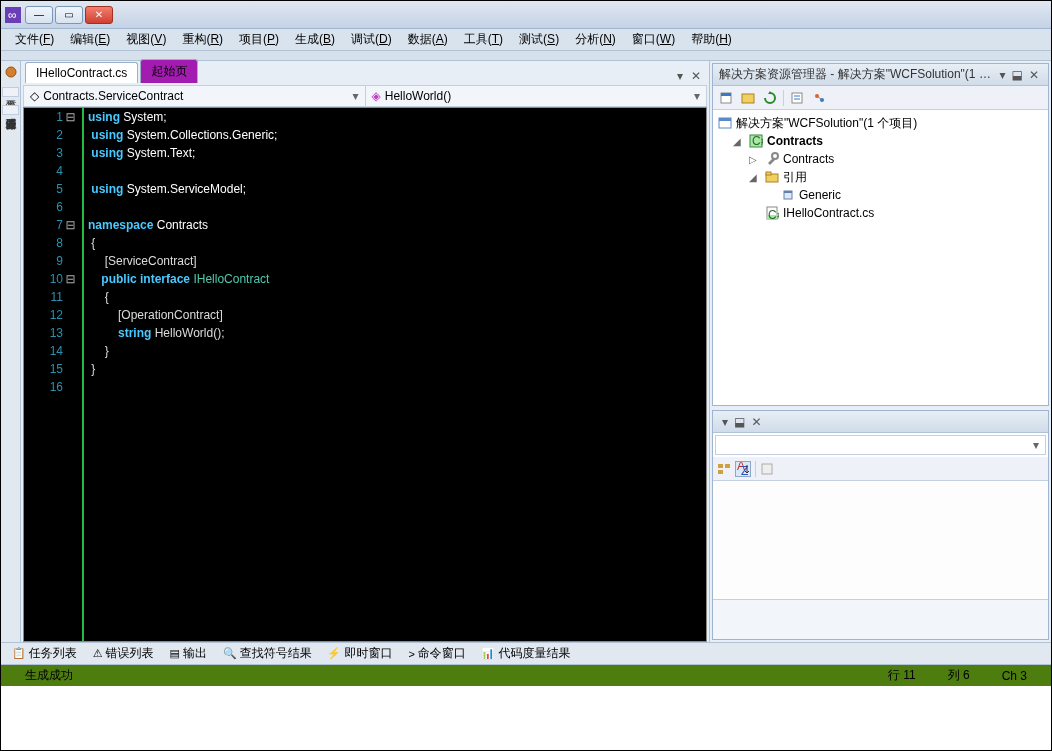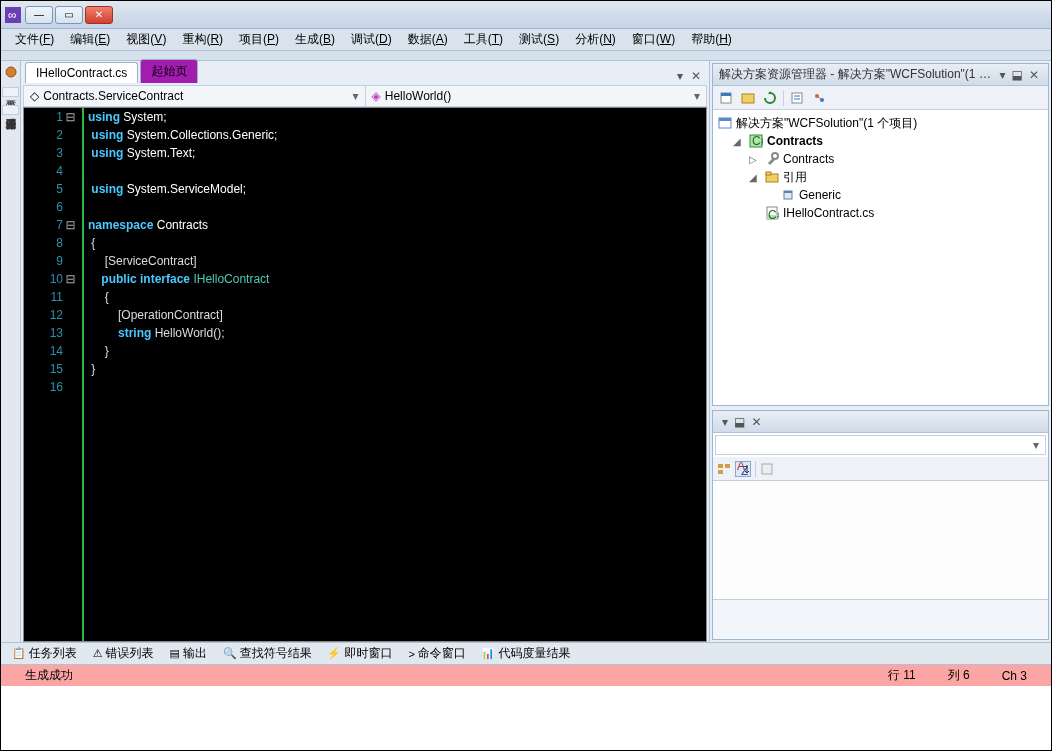--- a/index.html
+++ b/index.html
@@ -52,21 +52,21 @@
 .ind1 { padding-left: 16px; }
 .ind2 { padding-left: 32px; }
 .ind3 { padding-left: 48px; }
 .bold { font-weight: bold; }
 .propbody { flex: 1; background: #fdfdfd; }
 .propcombo { height: 20px; border: 1px solid #c2d0e0; margin: 2px; background: #fff; cursor: pointer; display:flex; align-items:center; justify-content:flex-end; padding-right:6px; color:#666;}
 .proptb { height: 24px; background: #eef2f8; border-bottom: 1px solid #c2d0e0; display: flex; align-items: center; padding: 0 4px; gap: 4px; }
 .propdesc { height: 40px; border-top: 1px solid #c2d0e0; background: #f2f5f9; }
 .bottomtabs { height: 22px; background: #e1e8f0; border-top: 1px solid #b0c2d6; display: flex; align-items: center; padding: 0 4px; gap: 2px; }
 .btab { padding: 2px 6px; display: flex; align-items: center; gap: 3px; cursor: pointer; border: 1px solid transparent; }
-.statusbar { height: 22px; background: #fca5a5; border-top: 1px solid #b0c2d6; display: flex; align-items: center; padding: 0 8px; }
+.statusbar { height: 22px; background: #4d7c0f; border-top: 1px solid #b0c2d6; display: flex; align-items: center; padding: 0 8px; }
 .statusbar .cell { padding: 0 16px; }
 .statusbar .spacer { flex: 1; }
 svg { display: block; }
 </style>
 </head>
 <body>
 
 <div class="titlebar">
   <span class="icon">
     <svg width="16" height="16">

